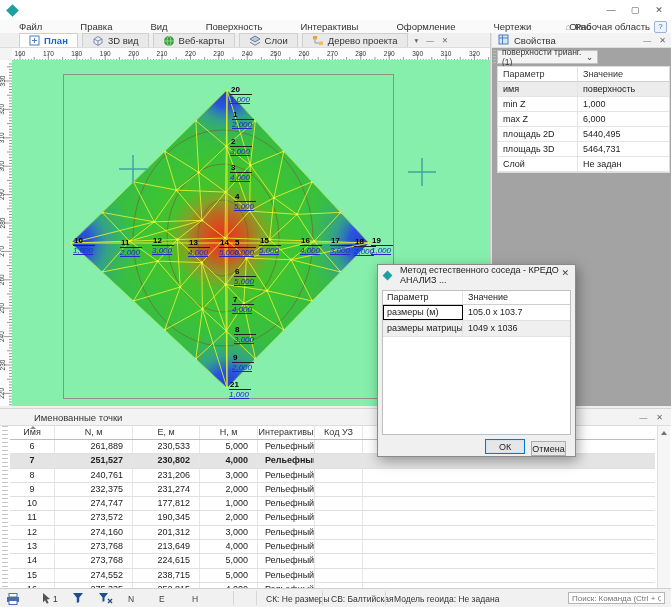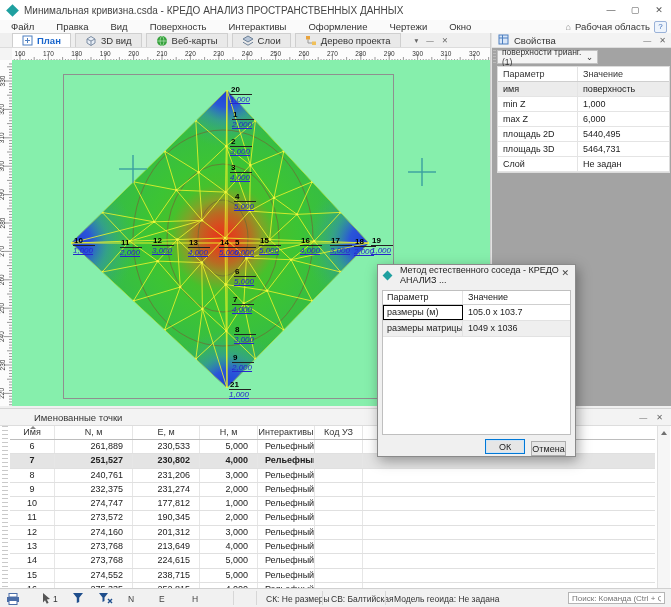--- a/index.html
+++ b/index.html
@@ -6,26 +6,26 @@
   .app{position:relative;width:671px;height:607px;background:#fff;overflow:hidden;
        font-family:"Liberation Sans","DejaVu Sans",sans-serif;color:#222;-webkit-font-smoothing:antialiased;}
   
   .titlebar{position:absolute;left:0;top:0;width:671px;height:20px;background:#fff;border-bottom:1px solid #e6e6e6;display:flex;align-items:center;}
   .appicon{width:9px;height:9px;margin:0 7px 0 8px;background:#1fa0a0;transform:rotate(45deg);flex:0 0 auto;}
   .wtitle{font-size:10px;color:#444;white-space:nowrap;}
   .wbtns{position:absolute;right:0;top:0;height:20px;display:flex;}
   .wbtn{width:24px;height:20px;display:flex;align-items:center;justify-content:center;font-size:9px;color:#555;}
   
   .menubar{position:absolute;left:0;top:20px;width:671px;height:13px;background:#fafafa;display:flex;align-items:center;font-size:9.5px;color:#333;}
-  .menu-item{padding:0 11px;white-space:nowrap;}
+  .menu-item{padding:0 19px;white-space:nowrap;}
   .menu-right{position:absolute;right:4px;top:0;height:13px;display:flex;align-items:center;gap:4px;font-size:9.5px;color:#333;}
   .home-glyph{font-size:9px;color:#777;}
   .helpbox{width:11px;height:10px;border:1px solid #9ab2d8;background:#eef4fc;color:#3a6ab5;font-size:8px;display:flex;align-items:center;justify-content:center;border-radius:2px;}
   
-  .tabbar{position:absolute;left:0;top:33px;width:490px;height:15px;background:#efefef;border-bottom:1px solid #dcdcdc;display:flex;align-items:stretch;padding-left:12px;box-sizing:border-box;}
+  .tabbar{position:absolute;left:0;top:33px;width:490px;height:15px;background:#efefef;border-bottom:1px solid #dcdcdc;display:flex;align-items:stretch;padding-left:19px;box-sizing:border-box;}
   .tab{display:flex;align-items:center;gap:4px;padding:0 9px;font-size:9.5px;color:#333;background:#e9e9e9;border:1px solid #cfcfcf;border-bottom:none;margin-right:4px;white-space:nowrap;}
   .tab.active{background:#fff;color:#1a66cc;font-weight:bold;}
   .tab .ticon{display:flex;align-items:center;}
   .pane-ctrls{position:absolute;right:42px;top:0;height:15px;display:flex;align-items:center;gap:8px;font-size:7.5px;color:#666;}
   
   .plan-corner{position:absolute;left:0;top:48px;width:12px;height:12px;background:#f4f4f4;}
   .hruler{position:absolute;left:12px;top:48px;width:478px;height:12px;background:#fcfcfc;border-bottom:1px solid #d8d8d8;}
   .vruler{position:absolute;left:0;top:60px;width:12px;height:346px;background:#fcfcfc;border-right:1px solid #d8d8d8;}
   .canvas{position:absolute;left:12px;top:60px;width:478px;height:346px;background:#86efac;overflow:hidden;}
   .frame{position:absolute;left:51px;top:14px;width:329px;height:323px;border:1px solid #8f8f8f;}
@@ -91,21 +91,20 @@
   .stext{position:absolute;top:5px;white-space:nowrap;color:#333;}
   .search{position:absolute;left:568px;top:3px;width:97px;height:12px;border:1px solid #b5b5b5;background:#fff;font-size:8px;color:#888;font-family:"Liberation Sans",sans-serif;padding:0 3px;box-sizing:border-box;}
 </style>
 </head>
 <body>
 
 <div class="app">
 
   <div class="titlebar">
     <span class="appicon"></span>
-    <span class="wtitle">Минимальная кривизна.csda - КРЕДО АНАЛИЗ ПРОСТРАНСТВЕННЫХ ДАННЫХ</span>
     <span class="wbtns">
       <span class="wbtn">—</span>
       <span class="wbtn">▢</span>
       <span class="wbtn">✕</span>
     </span>
   </div>
 
   <div class="menubar">
     <span id="menu-items" style="display:flex;">
         <span class="menu-item">Файл</span>

